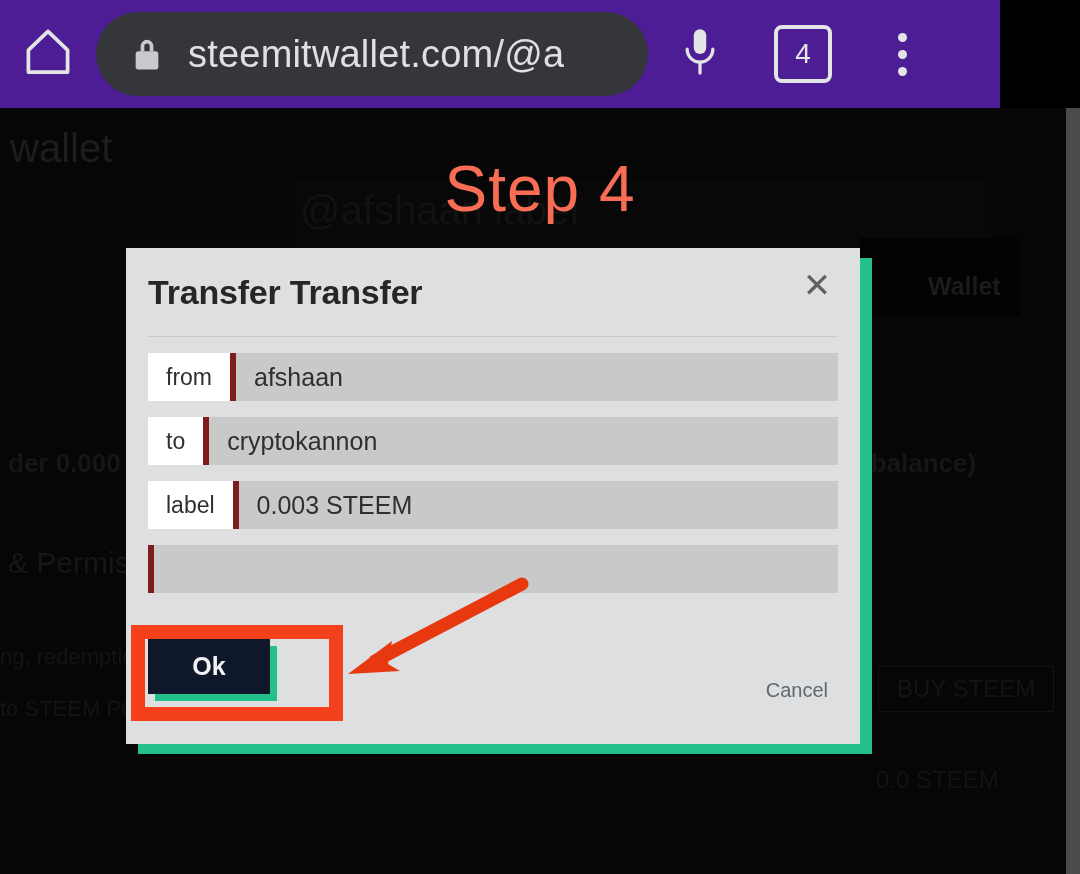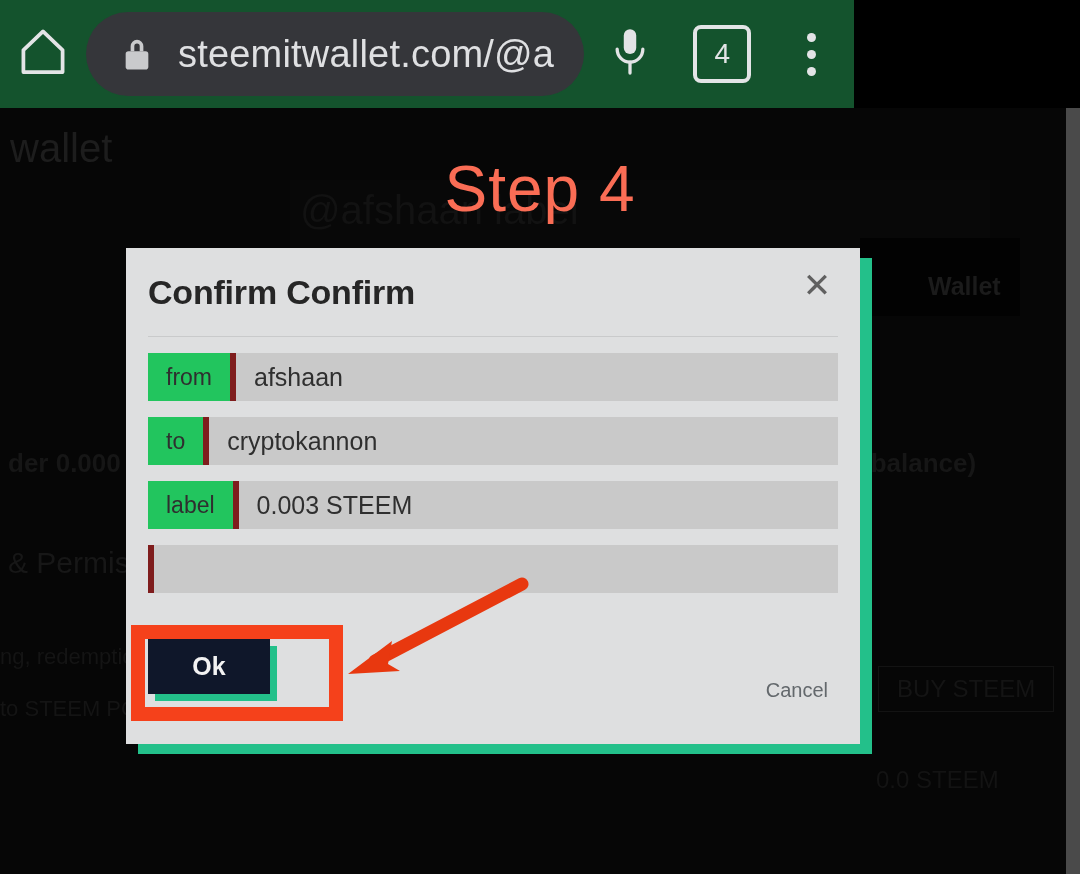--- a/index.html
+++ b/index.html
@@ -12,23 +12,23 @@
     height: 874px;
     overflow: hidden;
     font-family: "Liberation Sans", sans-serif;
     position: relative;
   }
 
   
   #browser-bar {
     position: absolute;
     left: 0; top: 0;
-    width: 854px;
+    width: 1000px;
     height: 108px;
-    background: #14532d;
+    background: #4c1d95;
     display: flex;
     align-items: center;
     z-index: 50;
   }
   #home-button {
     width: 96px;
     height: 108px;
     display: flex;
     align-items: center;
     justify-content: center;
@@ -188,21 +188,21 @@
   #modal-body {
     padding: 16px 22px 0 22px;
   }
   .field-row {
     display: flex;
     align-items: stretch;
     height: 48px;
     margin-bottom: 16px;
   }
   .field-label {
-    background: #22c55e;
+    background: #ffffff;
     color: #2f2f2f;
     font-size: 23px;
     display: flex;
     align-items: center;
     justify-content: center;
     padding: 0 18px;
     white-space: nowrap;
     box-sizing: border-box;
   }
   .field-value {
@@ -335,21 +335,21 @@
   <div id="right-edge-strip"></div>
 </div>
 
 <div id="step-label">Step 4</div>
 
 <div id="modal-teal-shadow"></div>
 
 <div id="modal">
 
   <div id="modal-header">
-    <div id="modal-title">Confirm Confirm</div>
+    <div id="modal-title">Transfer Transfer</div>
     <div id="modal-close">✕</div>
   </div>
 
   <div id="modal-divider"></div>
 
   <div id="modal-body">
 
     <div class="field-row">
       <div class="field-label">from</div>
       <div class="field-value">afshaan</div>

